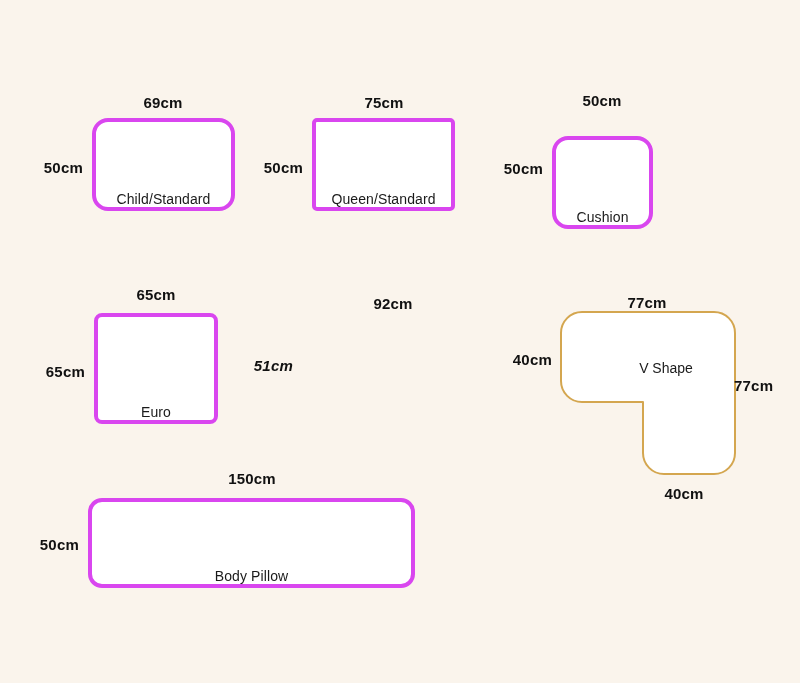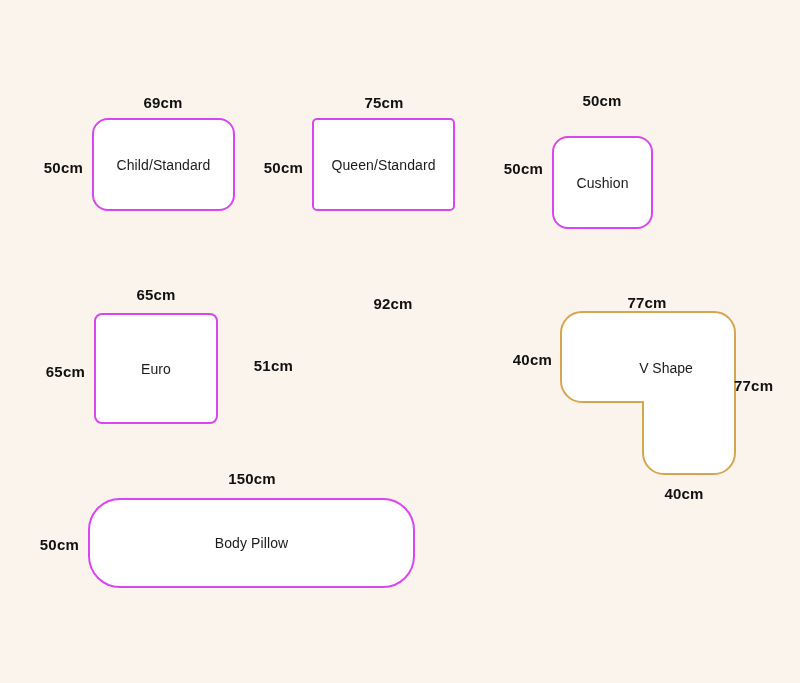--- a/index.html
+++ b/index.html
@@ -16,24 +16,24 @@
   }
   #diagram {
     position: relative;
     width: 800px;
     height: 683px;
   }
   
   .shape {
     position: absolute;
     background: #ffffff;
-    border: 2px solid #d946ef;
+    border: 4px solid #d946ef;
     box-sizing: border-box;
     display: flex;
-    align-items: center;
+    align-items: flex-end;
     justify-content: center;
   }
   .shape-label {
     font-size: 14px;
     font-weight: 400;
     color: #1a1a1a;
     letter-spacing: 0.1px;
     white-space: nowrap;
     text-align: center;
   }
@@ -107,21 +107,21 @@
   <div class="dim dim-top" style="left:602px; top:92px;">50cm</div>
   <div class="dim dim-left" style="left:543px; top:168px;">50cm</div>
 
   <div class="shape" style="left:94px; top:313px; width:124px; height:111px; border-radius:8px;">
     <span class="shape-label">Euro</span>
   </div>
   <div class="dim dim-top" style="left:156px; top:286px;">65cm</div>
   <div class="dim dim-left" style="left:85px; top:371px;">65cm</div>
 
   <div class="dim dim-top" style="left:393px; top:295px;">92cm</div>
-  <div class="dim dim-left" style="left:293px; top:365px;">51cm</div>
+  <div class="dim dim-left" style="left:293px; top:365px;font-style:italic;">51cm</div>
 
   <div id="v-shape-wrap">
     <svg width="176" height="176" viewBox="0 0 176 176" xmlns="http://www.w3.org/2000/svg" aria-hidden="true">
       <path d="
           M 22,1
           L 154,1
           A 21,21 0 0 1 175,22
           L 175,142
           A 21,21 0 0 1 154,163
           L 104,163
@@ -134,19 +134,19 @@
           Z" fill="#ffffff" stroke="#d4a64f" stroke-width="2" stroke-linejoin="round"></path>
     </svg>
   </div>
   <div id="v-shape-label">V Shape</div>
 
   <div class="dim dim-top" style="left:647px; top:294px;">77cm</div>
   <div class="dim dim-left" style="left:552px; top:359px;">40cm</div>
   <div class="dim dim-right" style="left:734px; top:385px;">77cm</div>
   <div class="dim dim-bottom" style="left:684px; top:485px;">40cm</div>
 
-  <div class="shape" style="left:88px; top:498px; width:327px; height:90px; border-radius:32px;">
+  <div class="shape" style="left:88px; top:498px; width:327px; height:90px; border-radius:14px;">
     <span class="shape-label">Body Pillow</span>
   </div>
   <div class="dim dim-top" style="left:252px; top:470px;">150cm</div>
   <div class="dim dim-left" style="left:79px; top:544px;">50cm</div>
 
 </div>
 
 </body></html>

